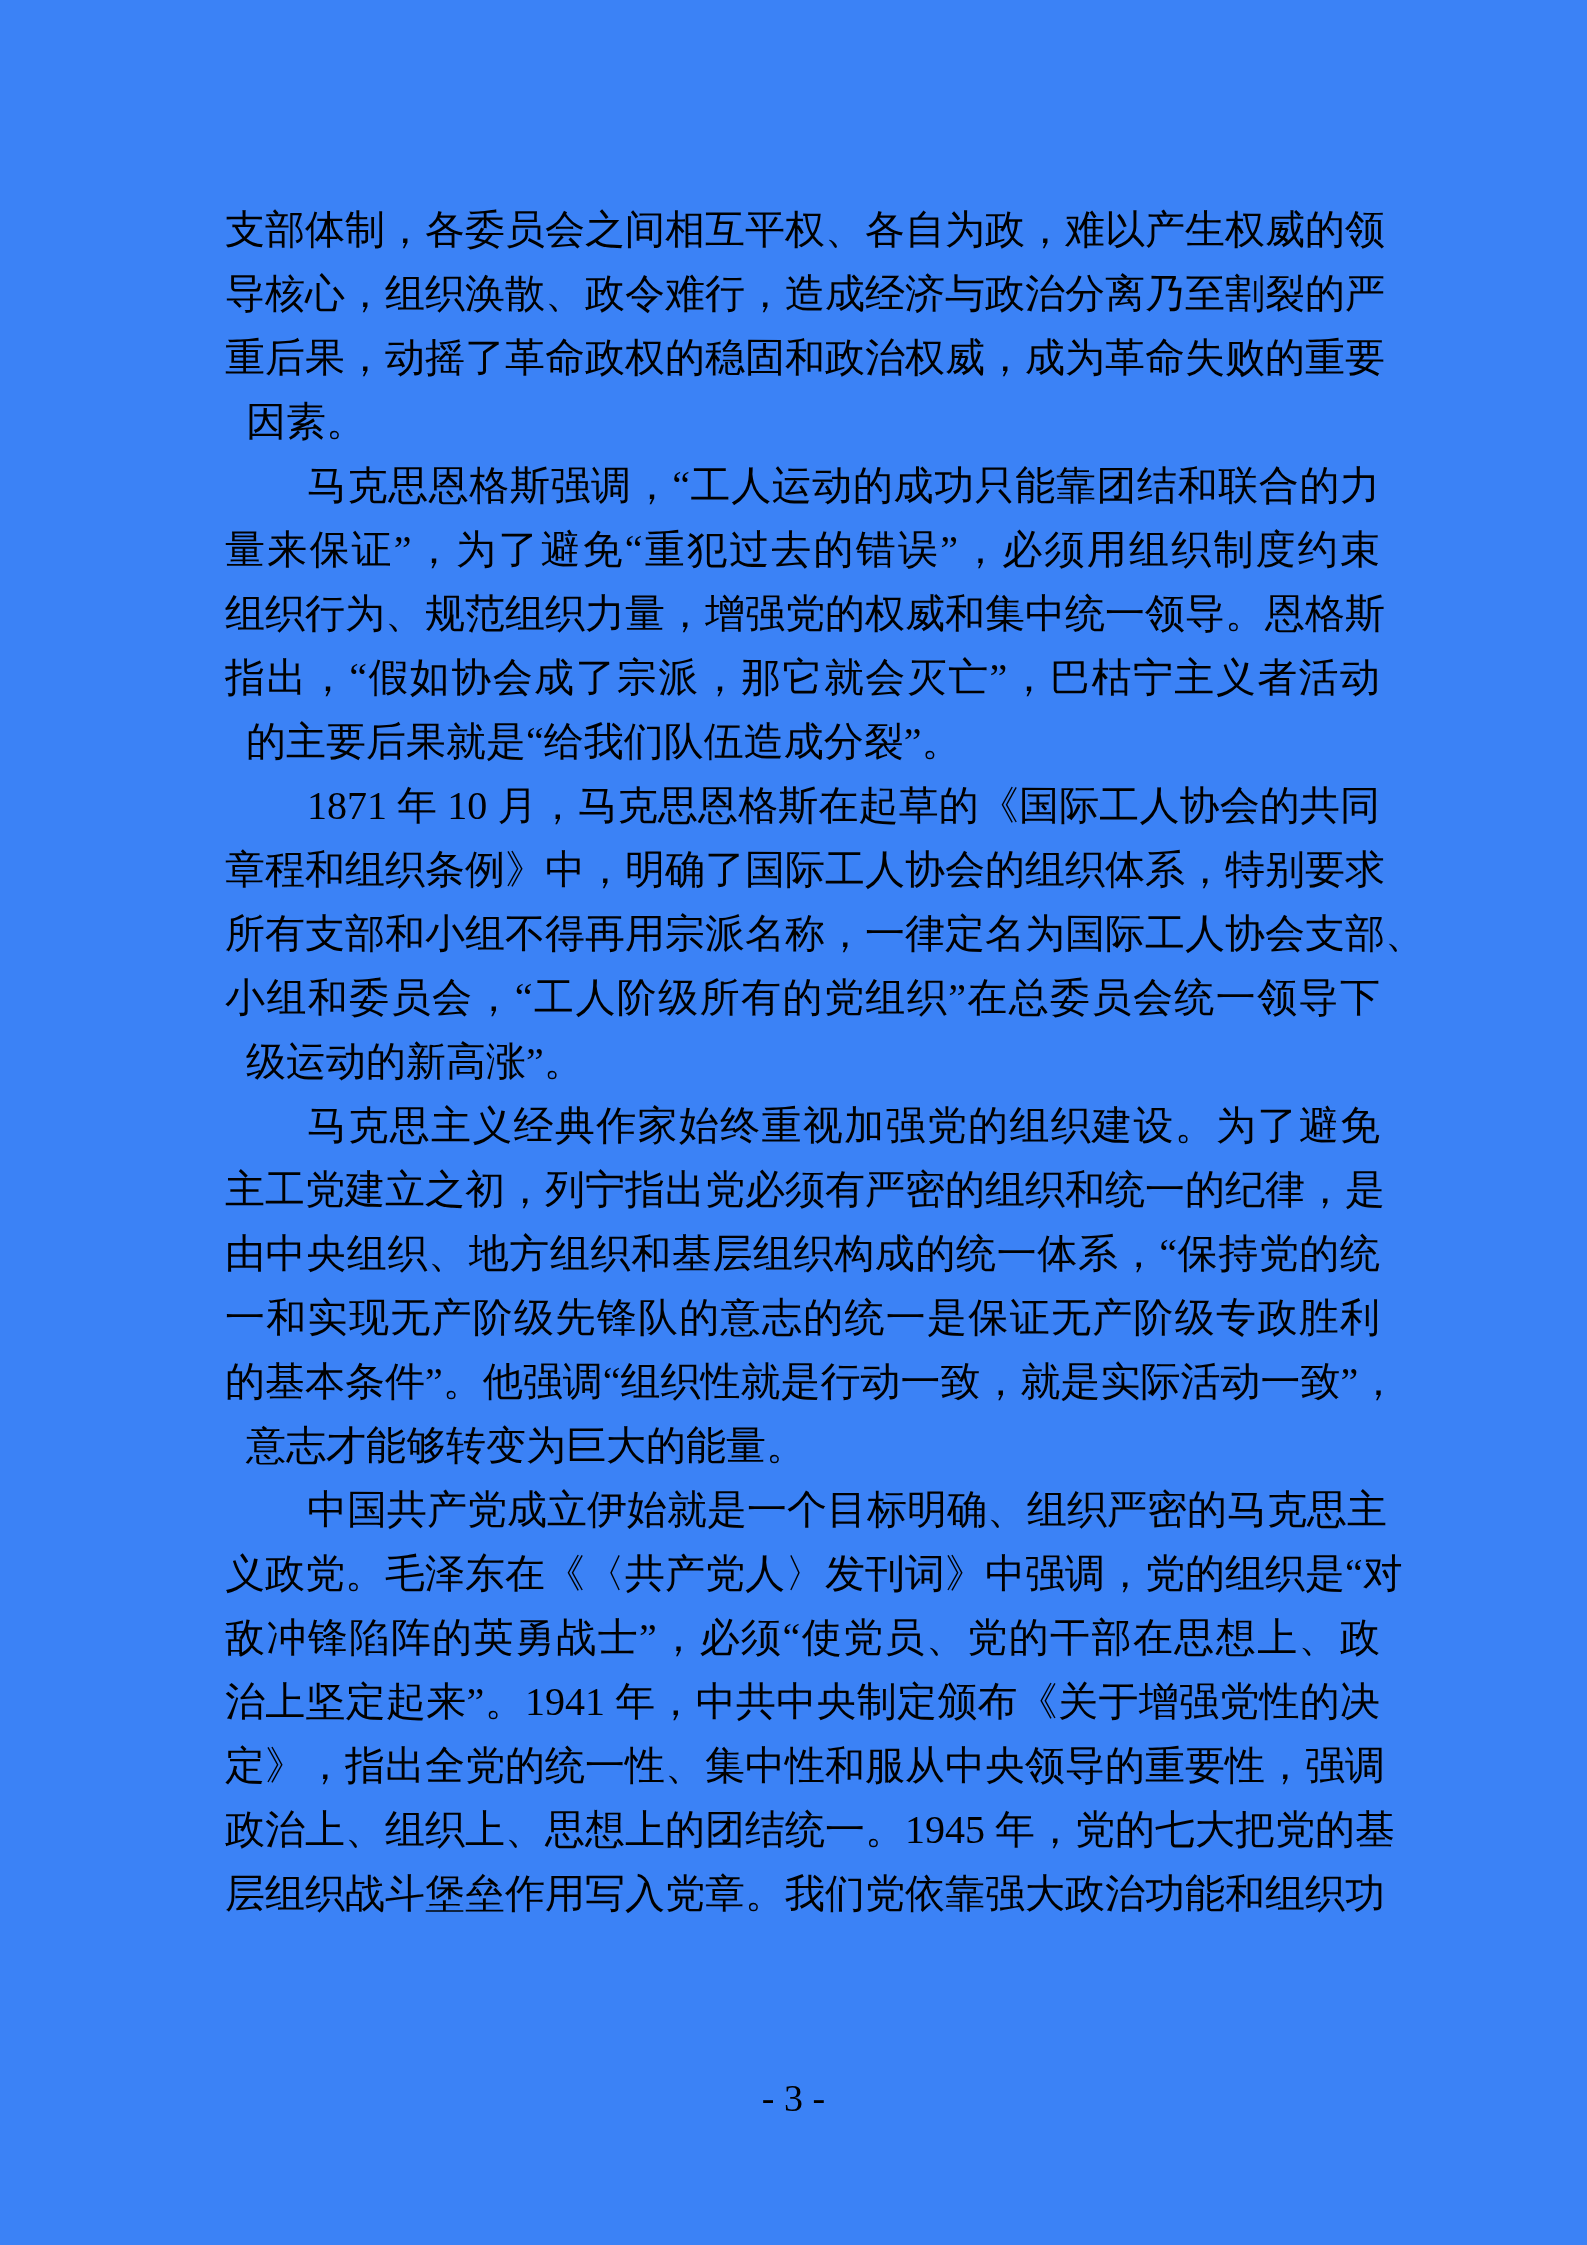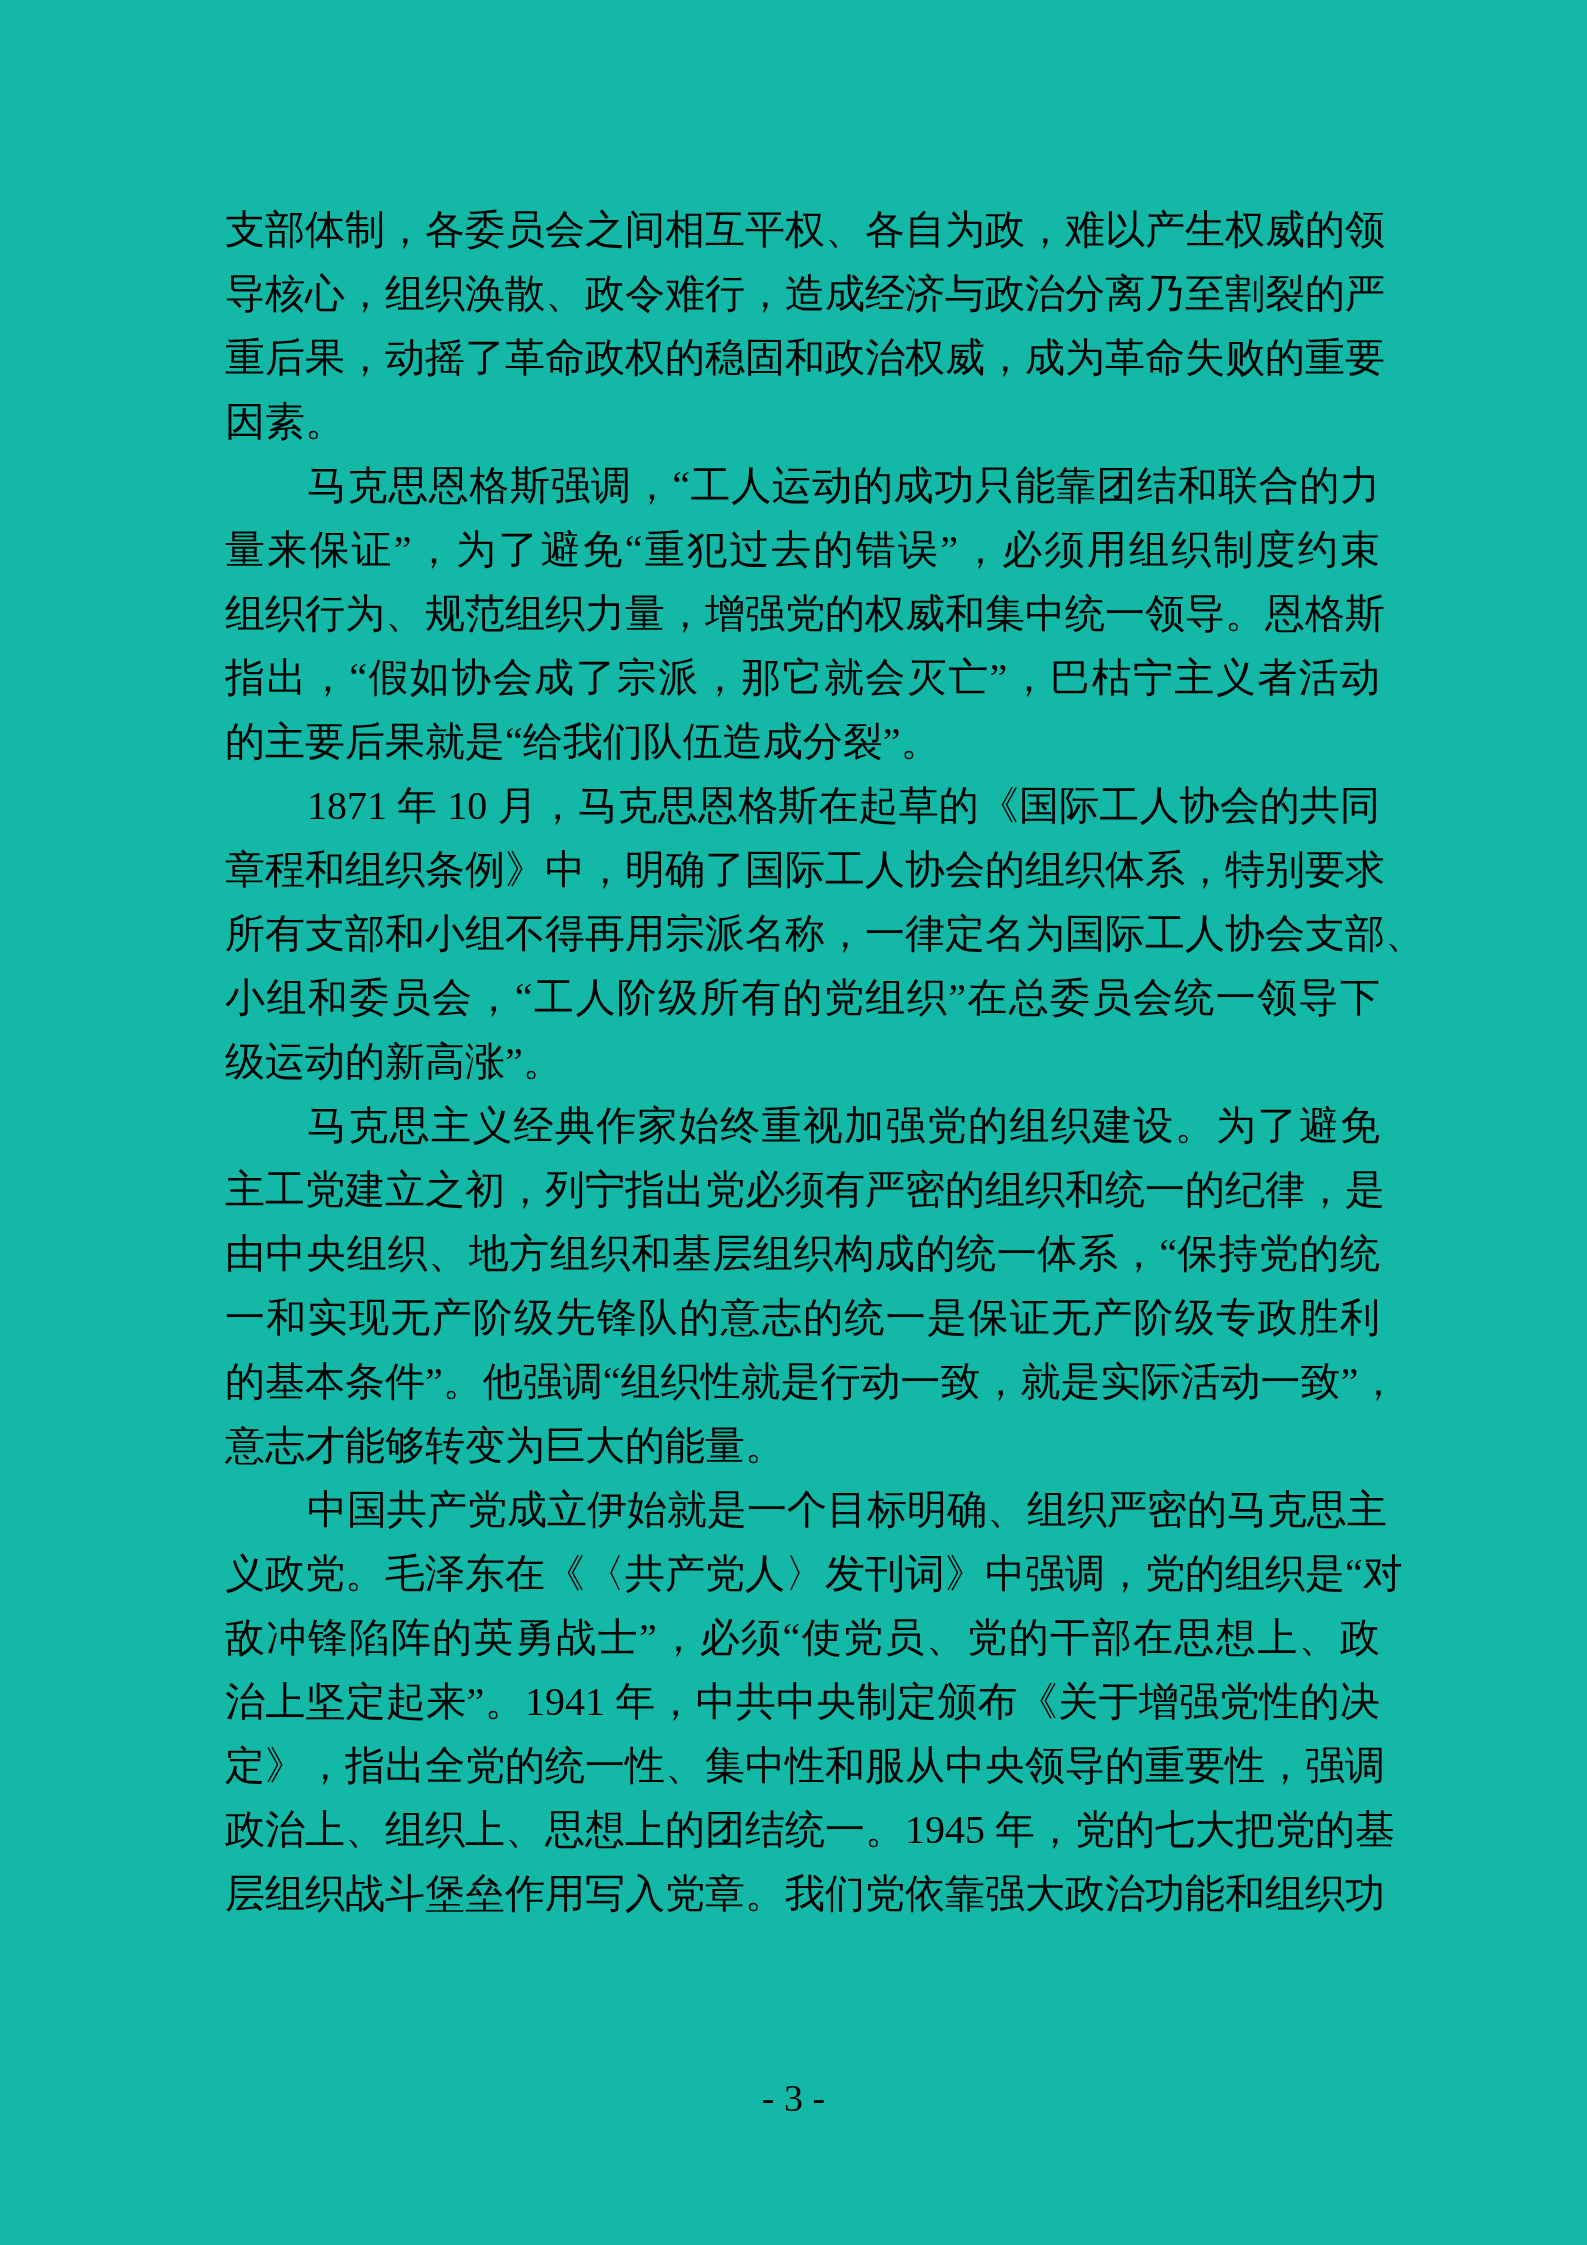--- a/index.html
+++ b/index.html
@@ -4,21 +4,21 @@
 <style>
   html, body {
     margin: 0;
     padding: 0;
     background: #ffffff;
   }
   .page {
     position: relative;
     width: 1587px;
     height: 2245px;
-    background: #14b8a6;
+    background: #3b82f6;
     color: #000000;
     font-family: "Liberation Serif", "DejaVu Serif", serif;
     overflow: hidden;
   }
   .body-text {
     position: absolute;
     left: 225px;
     top: 198px;
     width: 1155px;
     font-size: 40px;
@@ -29,20 +29,21 @@
     padding: 0;
   }
   .line {
     height: 64px;
     white-space: nowrap;
     text-align: justify;
     text-align-last: justify;
   }
   .line.para-end {
     text-align-last: left;
+    margin-left: 21px;
   }
   .line.indent {
     text-indent: 82px;
   }
   .footer {
     position: absolute;
     top: 2076px;
     left: 0;
     width: 100%;
     text-align: center;

